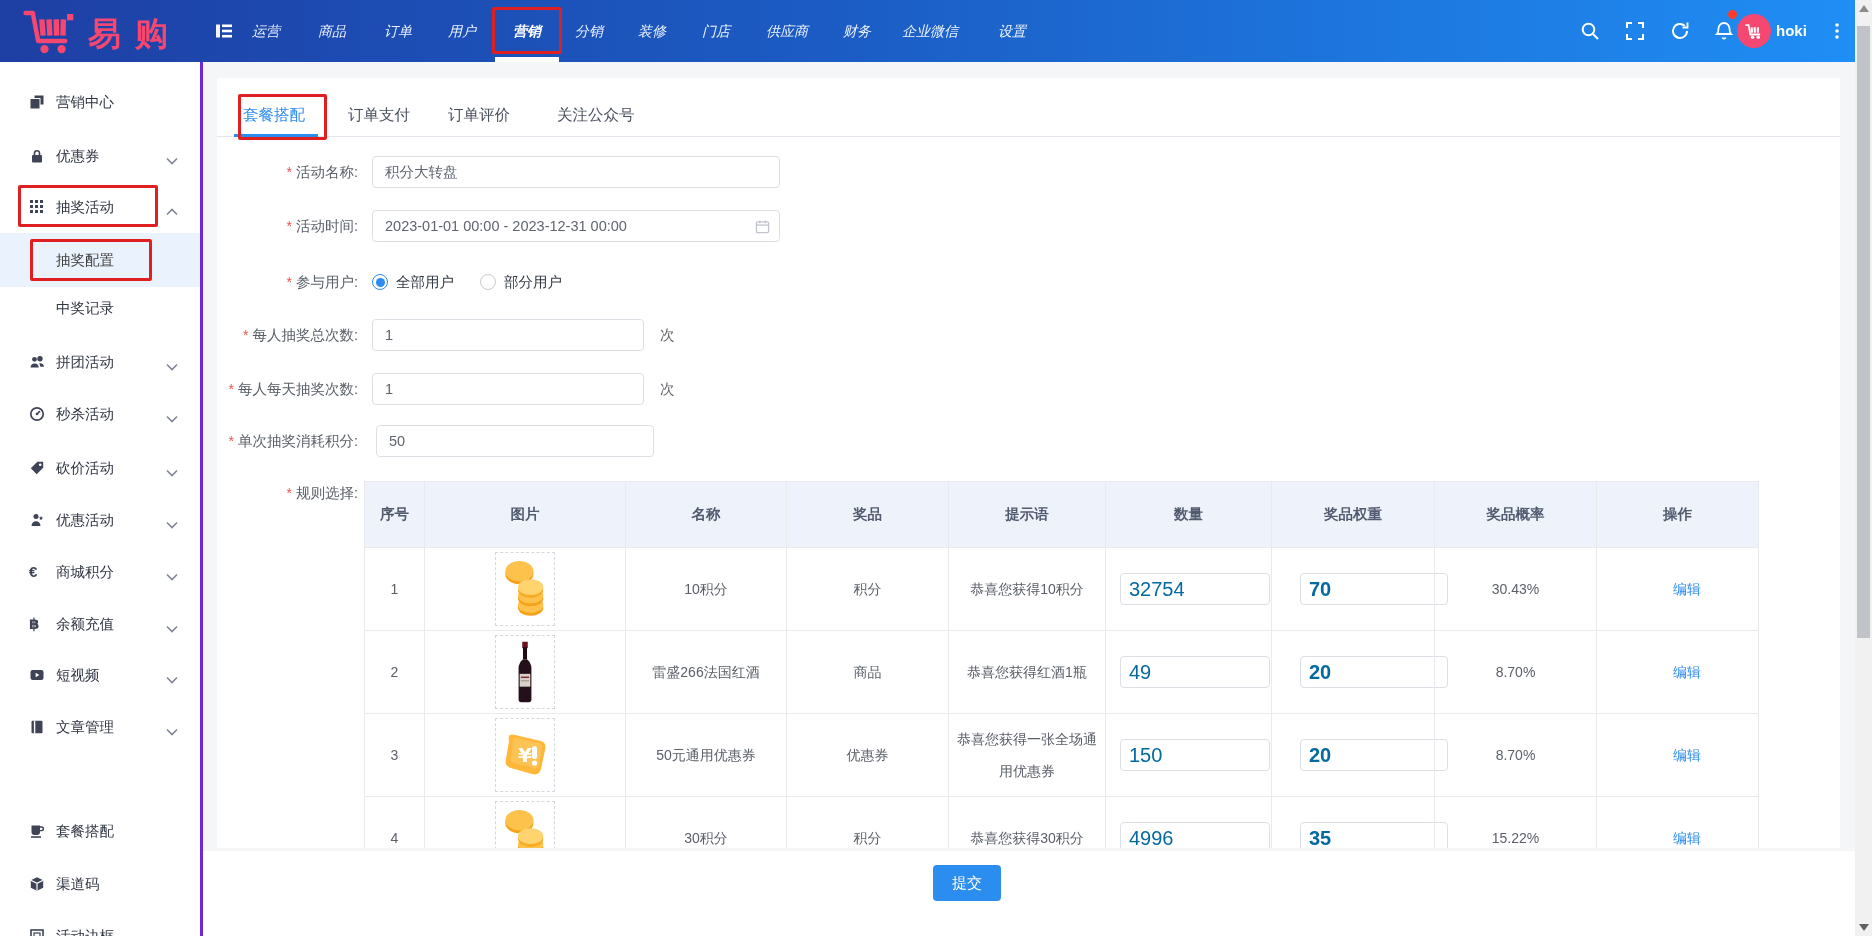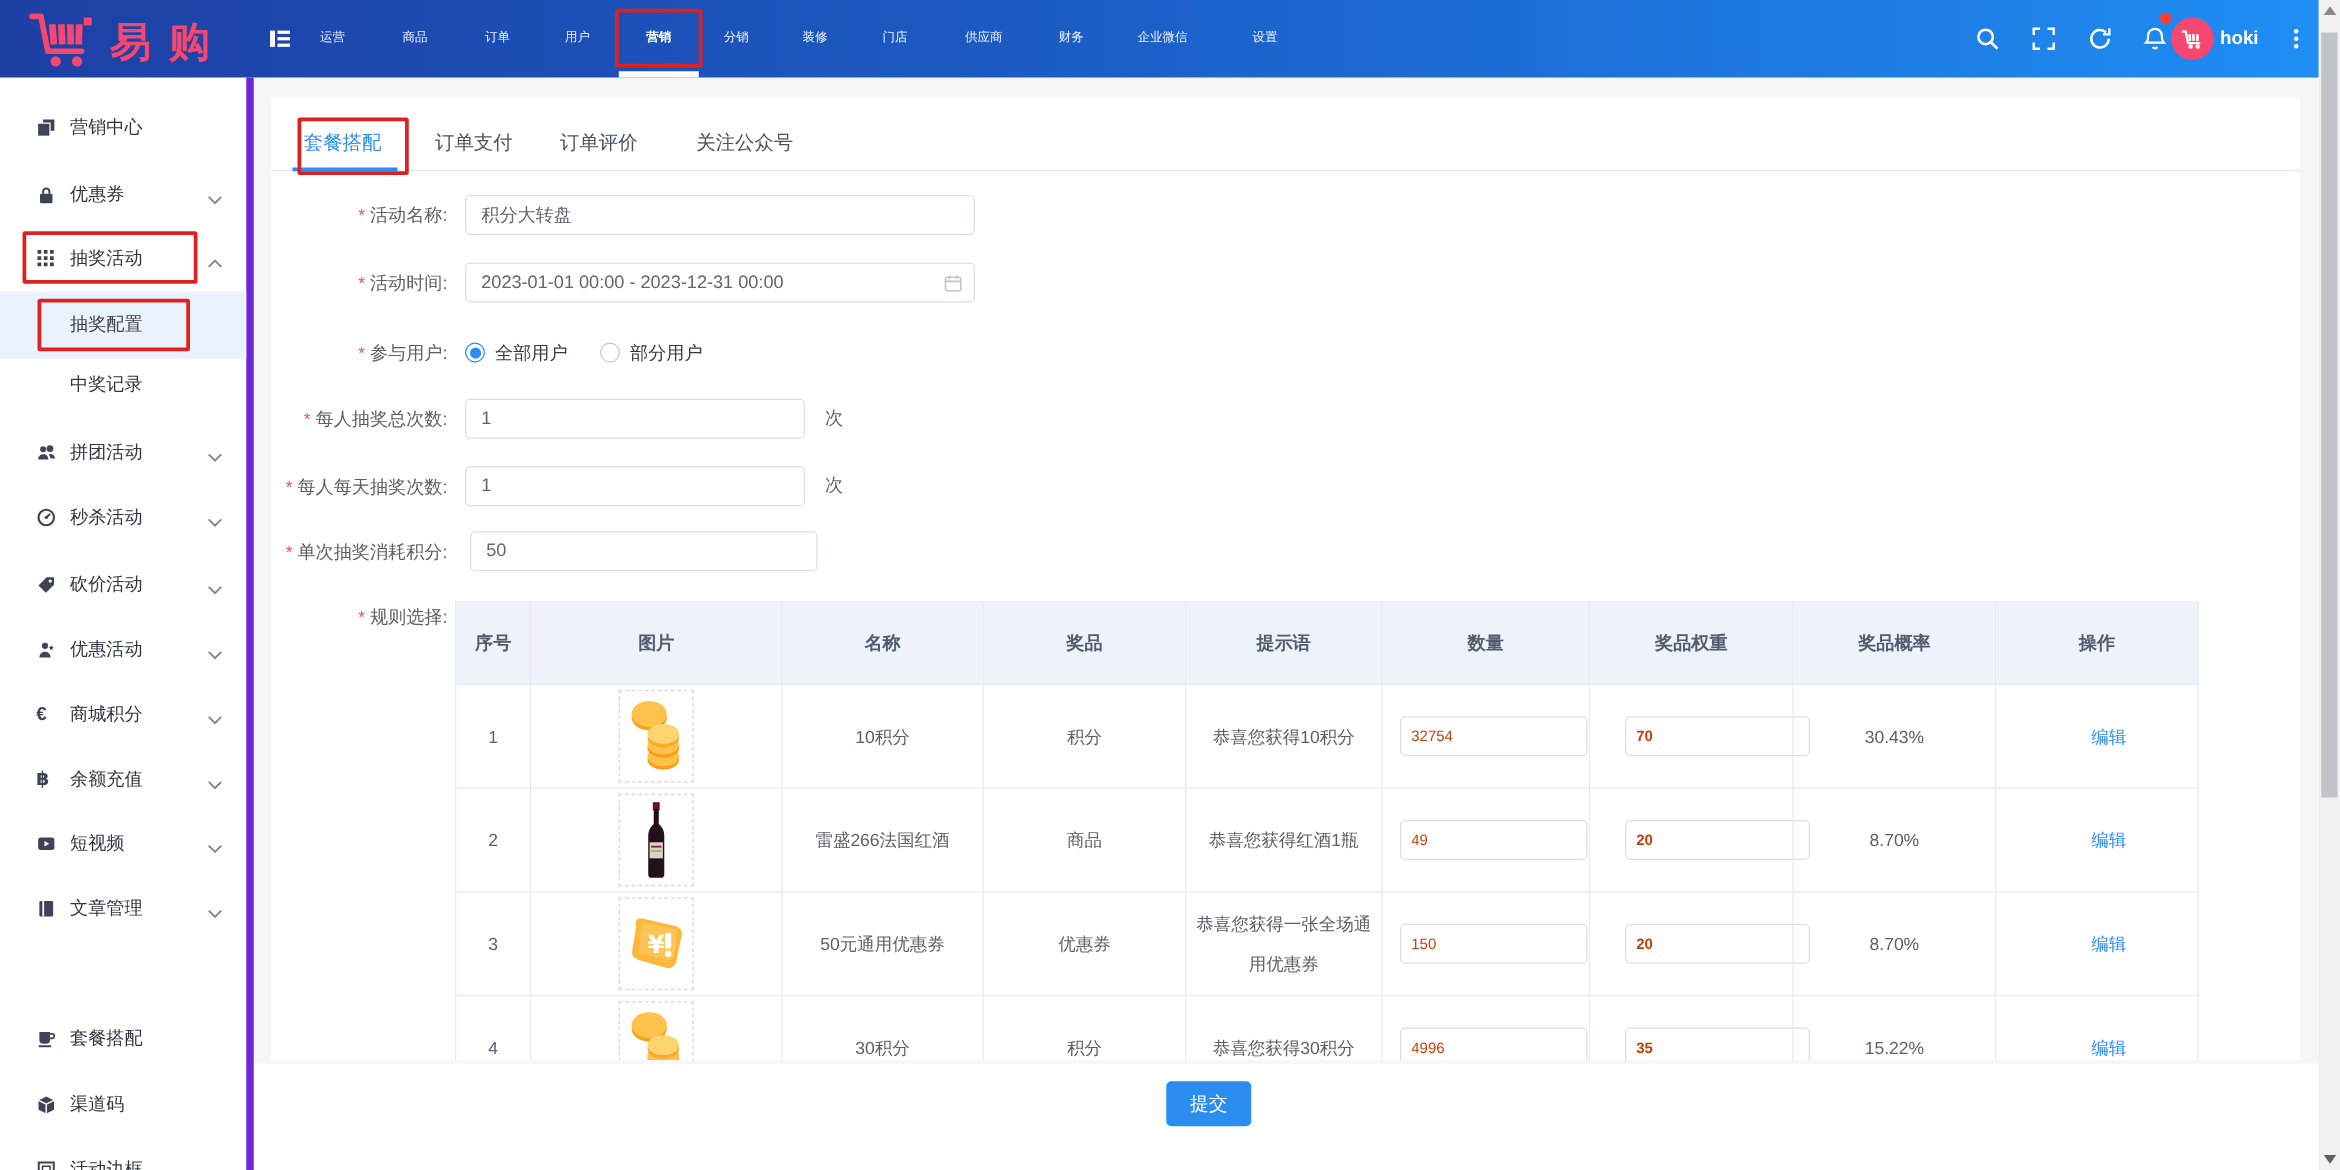--- a/index.html
+++ b/index.html
@@ -7,42 +7,42 @@
     font-family:"Liberation Sans","DejaVu Sans",sans-serif; background:#f4f6f8; }
 
   
   .navbar { position:absolute; left:0; top:0; width:1855px; height:62px;
     background:linear-gradient(90deg,#1e3fa4 0%,#1b5cc4 45%,#1f8ef5 100%); z-index:5; }
   .logo-cart { position:absolute; left:22px; top:8px; }
   .logo-text { position:absolute; left:88px; top:12px; font-size:33px; font-weight:bold;
     color:#f5476f; letter-spacing:14px; white-space:nowrap;text-align:right; }
   .collapse-btn { position:absolute; left:214px; top:21px; cursor:pointer; }
   .nav-item { position:absolute; top:0; height:62px; line-height:62px; text-align:center;
-    color:#eef3ff; font-size:10px; cursor:pointer; }
+    color:#eef3ff; font-size:14px; cursor:pointer;font-style:italic; }
   .nav-item.active { color:#fff; font-weight:bold; }
   .nav-active-bar { position:absolute; left:495px; top:57px; width:64px; height:5px; background:#fff; }
   .nav-icon-btn { position:absolute; top:20px; width:24px; height:24px; cursor:pointer; }
   .nav-badge { position:absolute; left:1728px; top:10px; width:9px; height:9px; border-radius:50%;
     background:#ff3b30; z-index:6; }
   .avatar { position:absolute; left:1737px; top:14px; width:34px; height:34px; border-radius:50%;
     background:#f5476f; display:flex; align-items:center; justify-content:center; cursor:pointer; }
   .nav-user { position:absolute; left:1776px; top:0; height:62px; line-height:62px;
     color:#fff; font-size:15px; font-weight:bold; cursor:pointer; }
 
   
   .scrollbar { position:absolute; right:0; top:0; width:17px; height:936px; background:#f1f1f1; z-index:9; }
   .sb-arrow { position:absolute; left:0; width:17px; height:17px; display:flex; align-items:center; justify-content:center; }
   .sb-up { top:0; } .sb-down { bottom:0; }
   .tri-up { width:0; height:0; border-left:5px solid transparent; border-right:5px solid transparent; border-bottom:7px solid #8a8a8a; }
   .tri-down { width:0; height:0; border-left:5px solid transparent; border-right:5px solid transparent; border-top:7px solid #606060; }
   .sb-thumb { position:absolute; left:2px; top:26px; width:13px; height:612px; background:#c0c3c7; }
 
   
   .sidebar { position:absolute; left:0; top:62px; width:203px; height:874px; background:#fff;
-    border-right:6px solid #6d28d9; z-index:4; overflow:hidden; }
+    border-right:3px solid #6d28d9; z-index:4; overflow:hidden; }
   .side-item { position:absolute; left:0; width:203px; height:36px; cursor:pointer; }
   .side-item .lbl { position:absolute; left:56px; top:0; height:36px; line-height:36px;
     font-size:14.5px; color:#2f3542; white-space:nowrap; }
   .side-item .ic { position:absolute; left:29px; top:10px; width:16px; height:16px; }
   .side-item .ic-txt { position:absolute; left:29px; top:0; height:36px; line-height:36px;
     font-size:15px; font-weight:bold; color:#3e4456; }
   .side-item .chev { position:absolute; left:166px; top:13px; }
   .side-sel-bg { position:absolute; left:0; top:171px; width:203px; height:54px; background:#eaf3fd; }
   .side-item.selected .lbl { color:#404040; }
   .si { fill:#3e4456; }
@@ -74,21 +74,21 @@
 
   
   .rules-table { position:absolute; left:147px; top:403px; width:1394px; border-collapse:collapse; table-layout:fixed; }
   .rules-table th { height:66px; background:#eef3fb; border:1px solid #e8eaec;
     font-size:14.5px; color:#515a6e; font-weight:bold; text-align:center; }
   .rules-table td { border:1px solid #e8eaec; text-align:center; font-size:14px; color:#5b6069;
     vertical-align:middle; padding:4px 6px; line-height:2.3; }
   .img-box { width:60px; height:74px; border:1px dashed #d4d7de; margin:0 auto;
     display:flex; align-items:center; justify-content:center; background:#fff; }
   .cell-input { width:150px; height:32px; border:1px solid #dcdfe6; border-radius:4px;
-    font-size:12px; color:#c2410c; padding:0 8px; display:block; margin-left:8px; outline:none;
+    font-size:20px; color:#0369a1; padding:0 8px; display:block; margin-left:8px; outline:none;
     font-family:"Liberation Sans","DejaVu Sans",sans-serif; background:#fff; }
   .cell-input.w2 { width:148px; margin-left:22px;font-weight:bold; }
   .edit-link { color:#2d8cf0; cursor:pointer; text-decoration:none; font-size:14px;padding-left:19px; }
 
   
   .footer { position:absolute; left:203px; top:851px; width:1652px; height:85px; background:#fff; z-index:3; }
   .submit-btn { position:absolute; left:730px; top:14px; width:68px; height:36px; background:#2b8df0;
     color:#fff; font-size:15px; border:none; border-radius:4px; cursor:pointer;
     font-family:"Liberation Sans","DejaVu Sans",sans-serif; }
 

